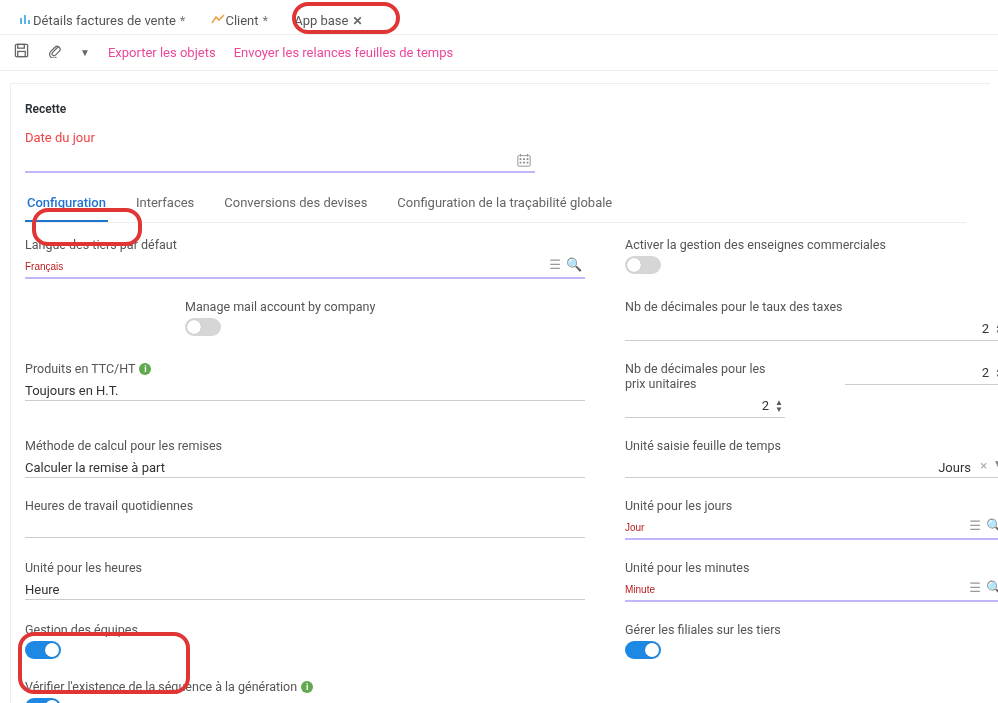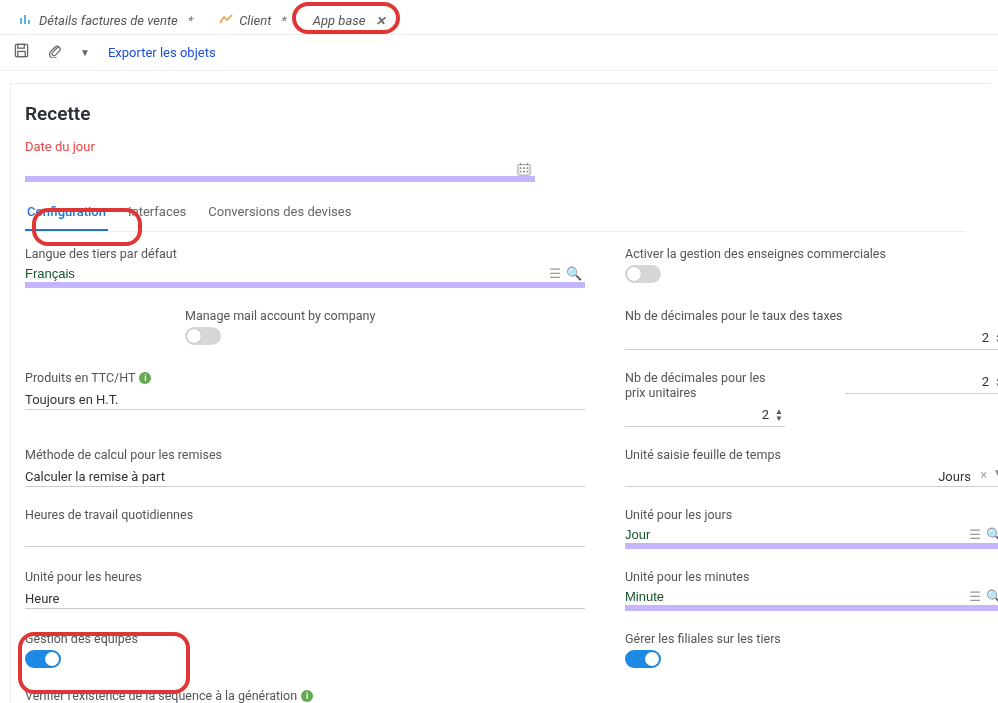--- a/index.html
+++ b/index.html
@@ -19,23 +19,21 @@
   }
   .tab {
     display: inline-flex;
     align-items: center;
     padding: 6px 10px;
     border: 1px solid transparent;
     border-bottom: none;
     border-radius: 4px 4px 0 0;
     color: #555;
     cursor: pointer;
-    gap: 6px;
     font-size: 13px;
-    font-style: italic;
   }
   .tab .close-x {
     font-weight: bold;
     color: #666;
     font-size: 12px;
     margin-left: 4px;
   }
   .tab .dirty {
     color: #777;
     margin-left: 4px;
@@ -43,50 +41,50 @@
   .toolbar {
     display: flex;
     align-items: center;
     padding: 8px 14px;
     gap: 18px;
     border-bottom: 1px solid #eee;
     color: #444;
   }
   .toolbar .icon-btn { color: #666; cursor: pointer; font-size: 15px; }
   .toolbar .caret { font-size: 10px; color: #666; }
-  .toolbar .link { color: #1d4ed8; cursor: pointer; }
+  .toolbar .link { color: #ec4899; cursor: pointer; }
   .page {
     margin: 12px 0 0 10px;
     border-left: 1px solid #eee;
     border-top: 1px solid #eee;
     padding: 10px 24px 20px 14px;
     width: 980px;
   }
   .page-title {
-    font-size: 19px;
+    font-size: 12px;
     font-weight: 600;
     color: #2a2f35;
     margin: 8px 0 14px 0;
   }
   .date-row .lbl { color: #ef4444; margin-bottom: 4px; }
   .date-wrap {
     position: relative;
     width: 510px;
     margin-bottom: 12px;
   }
   .date-wrap .cal-icon {
     position: absolute;
     right: 4px;
     top: 4px;
     color: #888;
     font-size: 14px;
   }
   .inner-tabs {
     display: flex;
-    gap: 18px;
+    gap: 26px;
     border-bottom: 1px solid #eee;
     margin-top: 6px;
   }
   .inner-tab {
     padding: 10px 2px;
     color: #666;
     cursor: pointer;
     font-size: 13px;
   }
   .inner-tab.active {
@@ -115,26 +113,26 @@
     border-radius: 50%;
     background: #61a94e;
     color: #fff;
     font-size: 9px;
     text-align: center;
     line-height: 12px;
     font-weight: bold;
   }
   .text-input {
     border: none;
-    border-bottom: 6px solid #c4b5fd;
+    border-bottom: 2px solid #c4b5fd;
     width: 100%;
     height: 24px;
-    font-size: 13px;
+    font-size: 10px;
     padding: 2px 30px 2px 0;
-    color: #14532d;
+    color: #b91c1c;
   }
   .input-wrap { position: relative; }
   .input-icons {
     position: absolute;
     right: 2px;
     top: 2px;
     display: flex;
     gap: 6px;
     color: #999;
     font-size: 13px;
@@ -246,20 +244,21 @@
       <rect x="4" y="9" width="8" height="5.5"></rect>
     </svg>
   </span>
   <span class="icon-btn">
     <svg width="15" height="15" viewBox="0 0 16 16" fill="none" stroke="#666" stroke-width="1.3">
       <path d="M12 4 L6 10 a2 2 0 0 0 3 3 L13 9 a3 3 0 0 0 -4.5 -4.5 L4 9 a4 4 0 0 0 6 6"></path>
     </svg>
   </span>
   <span class="caret">▼</span>
   <span class="link">Exporter les objets</span>
+  <span class="link">Envoyer les relances feuilles de temps</span>
 </div>
 
 <div class="page">
   <div class="page-title">Recette</div>
 
   <div class="date-row">
     <div class="lbl">Date du jour</div>
     <div class="date-wrap">
       <input class="text-input" style="">
       <span class="cal-icon">
@@ -275,20 +274,21 @@
             <line x1="12" y1="1" x2="12" y2="4" stroke="#888"></line>
           </svg>
       </span>
     </div>
   </div>
 
   <div class="inner-tabs">
     <div class="inner-tab active">Configuration</div>
     <div class="inner-tab">Interfaces</div>
     <div class="inner-tab">Conversions des devises</div>
+    <div class="inner-tab">Configuration de la traçabilité globale</div>
   </div>
 
   <div class="form-area">
 
     <div class="field">
       <div class="lbl">Langue des tiers par défaut</div>
       <div class="input-wrap">
         <input class="text-input" value="Français" style="">
         <div class="input-icons">
           <span>☰</span>

